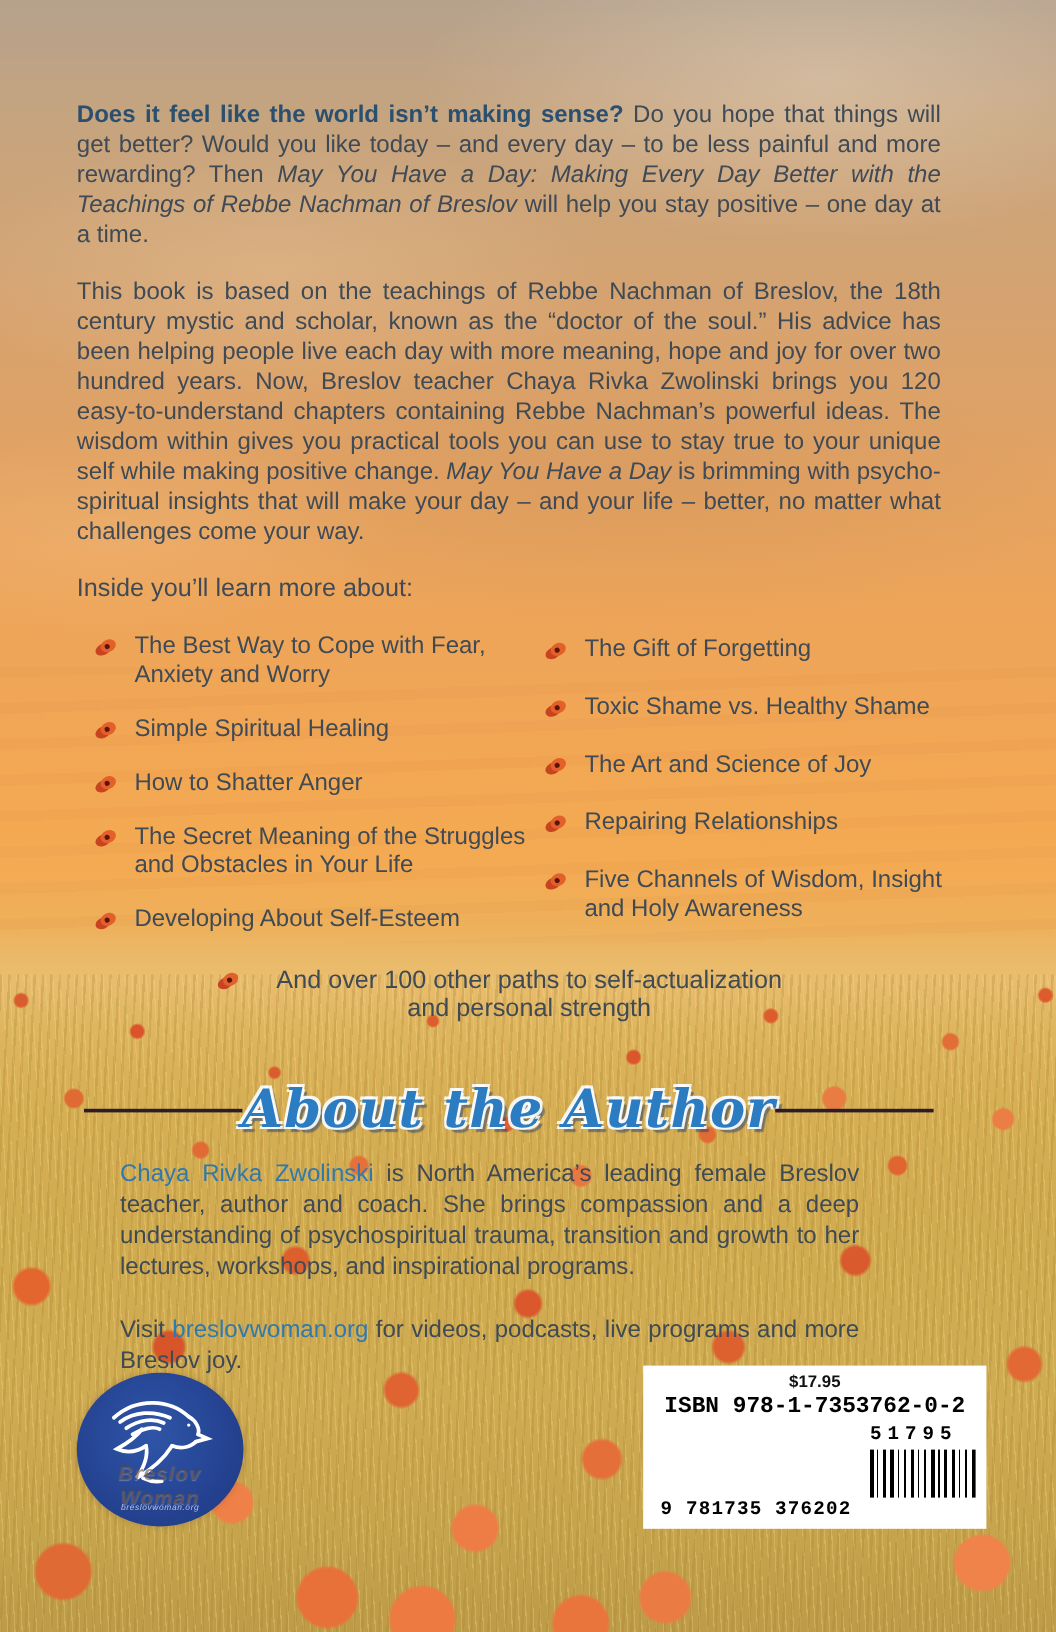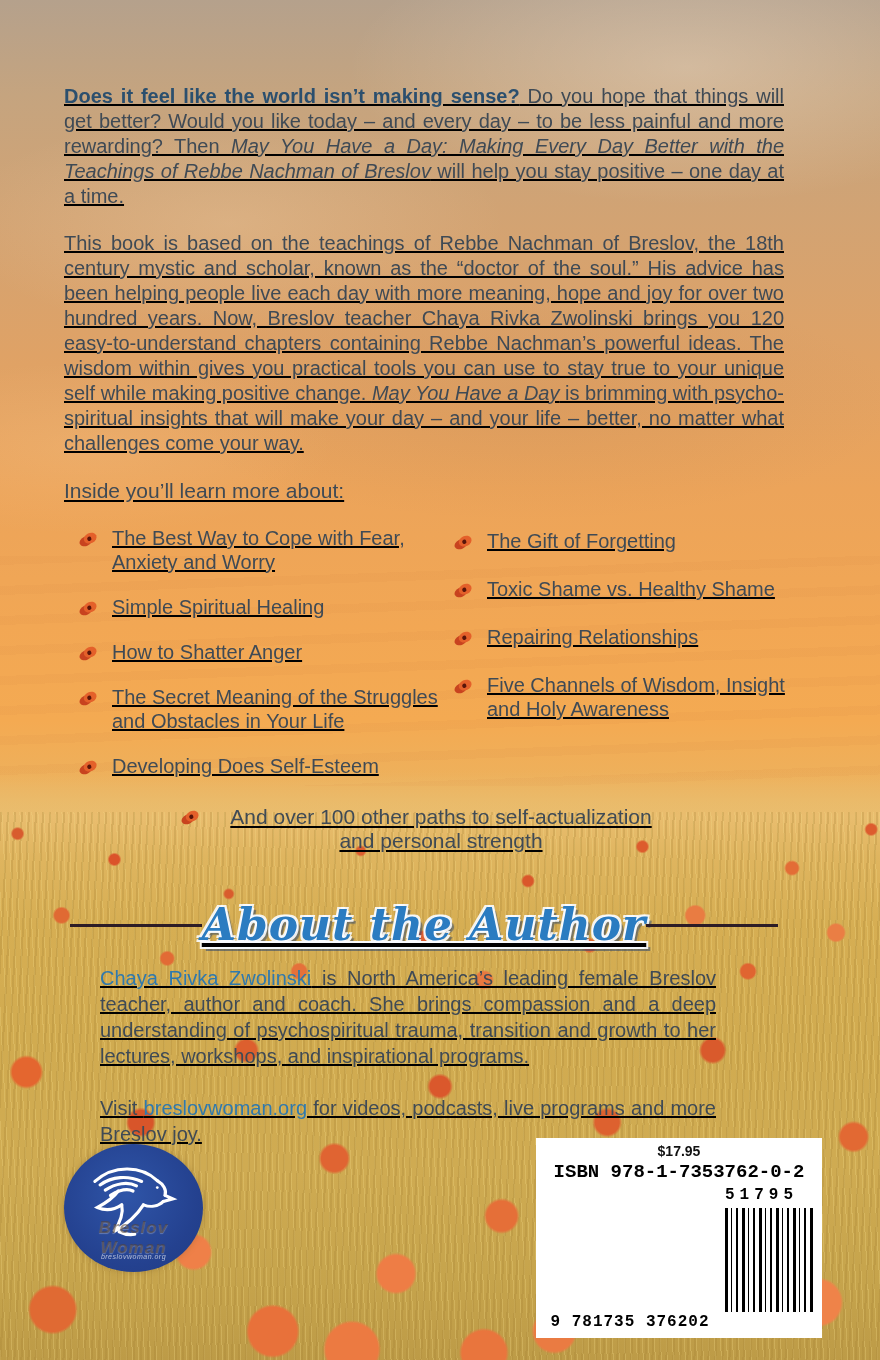--- a/index.html
+++ b/index.html
@@ -72,21 +72,21 @@
       radial-gradient(circle at 69% 34%, #dd612f 0 12px, rgba(0,0,0,0) 15px),
       radial-gradient(circle at 74% 70%, #e8743c 0 16px, rgba(0,0,0,0) 19px),
       radial-gradient(circle at 81% 14%, #d95a2c 0 11px, rgba(0,0,0,0) 14px),
       radial-gradient(circle at 86% 55%, #ea7940 0 18px, rgba(0,0,0,0) 21px),
       radial-gradient(circle at 93% 84%, #ef8349 0 22px, rgba(0,0,0,0) 25px),
       radial-gradient(circle at 97% 38%, #e26933 0 13px, rgba(0,0,0,0) 16px),
       radial-gradient(circle at 40% 97%, #ec7a41 0 26px, rgba(0,0,0,0) 29px),
       radial-gradient(circle at 55% 98%, #e9753d 0 22px, rgba(0,0,0,0) 25px);
   }
 
-  .content { position:relative; padding:84px 96px 0 64px; z-index:3;text-decoration:underline; }
+  .content { position:relative; padding:84px 96px 0 64px; z-index:3; }
   .para { font-size:20px; line-height:25px; color:#3f4a55; text-align:justify; }
   .intro { margin-bottom:22px; }
   .bold-blue { font-weight:bold; color:#2b4f6e; }
   .italic { font-style:italic; }
 
   .learn-heading { font-size:21px; line-height:26px; color:#3f4a55; margin-top:22px; }
 
   .columns { display:flex; margin-top:22px; margin-left:14px; }
   .col-left  { width:375px; flex:none; }
   .col-right { width:360px; flex:none; margin-top:3px; }
@@ -120,21 +120,21 @@
     background:radial-gradient(circle at 45% 40%, #2f55a8 0%, #24418f 65%, #203b84 100%);
     z-index:4; box-shadow:0 0 6px rgba(120,90,40,.35);font-style:italic; }
   .logo svg { position:absolute; left:14px; top:8px; width:110px; height:104px; }
   .logo-name { position:absolute; left:0; right:0; top:58%; text-align:center;
     font-size:17px; font-weight:bold; letter-spacing:1px; color:rgba(84,64,46,.55);
     text-shadow:0 1px 1px rgba(255,255,255,.28); }
   .logo-url { position:absolute; left:0; right:0; bottom:9%; text-align:center;
     font-size:7px; color:rgba(255,255,255,.65); letter-spacing:.5px; }
 
   
-  .barcode-box { position:absolute; left:536px; top:1138px; width:286px; height:200px;
+  .barcode-box { position:absolute; left:536px; top:1138px; width:286px; height:136px;
     background:#fff; z-index:4; padding:5px 9px 7px 9px; display:flex; flex-direction:column; }
   .price { text-align:center; font-size:14px; font-weight:bold; color:#111; line-height:17px; }
   .isbn { font-family:"Liberation Mono", monospace; font-weight:bold; font-size:19px;
     line-height:22px; text-align:center; white-space:nowrap; color:#000; margin-top:1px; }
   .bars-row { display:flex; flex:1; margin-top:3px; }
   .main-bc { width:170px; flex:none; display:flex; flex-direction:column;align-items:center; }
   .main-bars { flex:1;
     background:repeating-linear-gradient(90deg,#000 0 2px,#fff 2px 5px,#000 5px 6px,#fff 6px 8px,#000 8px 12px,#fff 12px 13px,#000 13px 15px,#fff 15px 19px); }
   .main-digits { height:20px; background:#fff; font-family:"Liberation Mono", monospace;
     font-size:16px; font-weight:bold; letter-spacing:1px; text-align:center; color:#000; padding-top:2px; white-space:nowrap; }
@@ -221,21 +221,21 @@
           <li class="bullet-item">
             <span class="poppy">
               <svg viewBox="0 0 20 20" width="21" height="21">
                 <g transform="rotate(-25 10 10)">
                 <ellipse cx="7" cy="10.5" rx="6.3" ry="4.4" fill="#c8431f"></ellipse>
                 <ellipse cx="12" cy="9.5" rx="6.3" ry="4.9" fill="#e4602a"></ellipse>
                 <circle cx="11" cy="9.7" r="2" fill="#58150a"></circle>
                 </g>
               </svg>
             </span>
-            <span class="bullet-text">Developing Does Self-Esteem</span>
+            <span class="bullet-text">Developing About Self-Esteem</span>
           </li>
         </ul>
       <ul class="bullets col-right">
 
           <li class="bullet-item">
             <span class="poppy">
               <svg viewBox="0 0 20 20" width="21" height="21">
                 <g transform="rotate(-25 10 10)">
                 <ellipse cx="7" cy="10.5" rx="6.3" ry="4.4" fill="#c8431f"></ellipse>
                 <ellipse cx="12" cy="9.5" rx="6.3" ry="4.9" fill="#e4602a"></ellipse>
@@ -252,20 +252,32 @@
                 <g transform="rotate(-25 10 10)">
                 <ellipse cx="7" cy="10.5" rx="6.3" ry="4.4" fill="#c8431f"></ellipse>
                 <ellipse cx="12" cy="9.5" rx="6.3" ry="4.9" fill="#e4602a"></ellipse>
                 <circle cx="11" cy="9.7" r="2" fill="#58150a"></circle>
                 </g>
               </svg>
             </span>
             <span class="bullet-text">Toxic Shame vs. Healthy Shame</span>
           </li>
 
+          <li class="bullet-item">
+            <span class="poppy">
+              <svg viewBox="0 0 20 20" width="21" height="21">
+                <g transform="rotate(-25 10 10)">
+                <ellipse cx="7" cy="10.5" rx="6.3" ry="4.4" fill="#c8431f"></ellipse>
+                <ellipse cx="12" cy="9.5" rx="6.3" ry="4.9" fill="#e4602a"></ellipse>
+                <circle cx="11" cy="9.7" r="2" fill="#58150a"></circle>
+                </g>
+              </svg>
+            </span>
+            <span class="bullet-text">The Art and Science of Joy</span>
+          </li>
 
           <li class="bullet-item">
             <span class="poppy">
               <svg viewBox="0 0 20 20" width="21" height="21">
                 <g transform="rotate(-25 10 10)">
                 <ellipse cx="7" cy="10.5" rx="6.3" ry="4.4" fill="#c8431f"></ellipse>
                 <ellipse cx="12" cy="9.5" rx="6.3" ry="4.9" fill="#e4602a"></ellipse>
                 <circle cx="11" cy="9.7" r="2" fill="#58150a"></circle>
                 </g>
               </svg>

